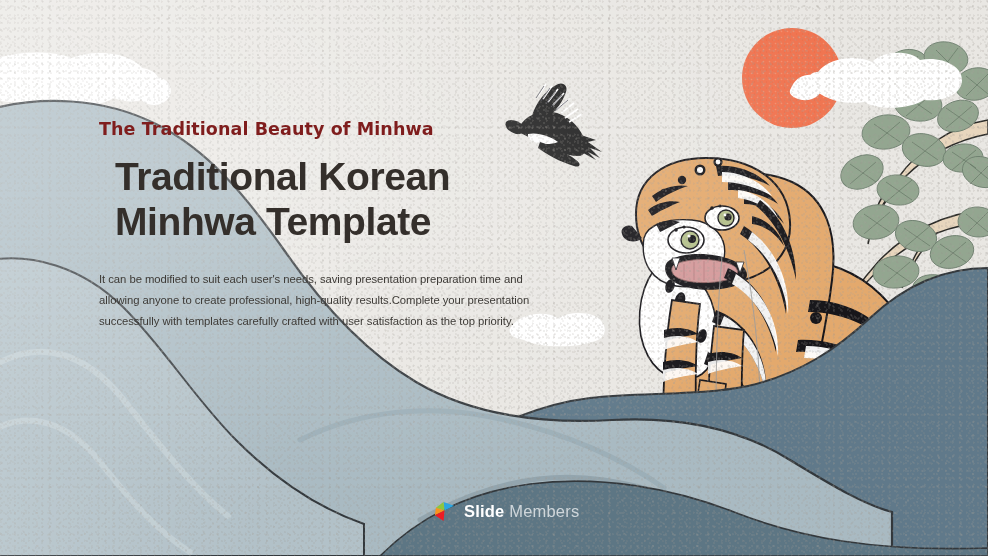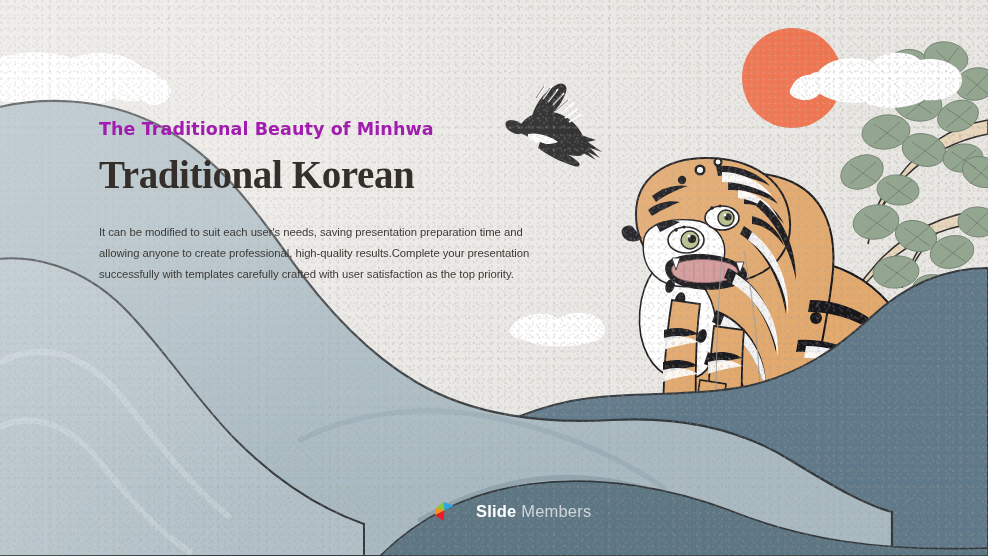--- a/index.html
+++ b/index.html
@@ -34,37 +34,37 @@
     mix-blend-mode:screen;opacity:.7;
   }
 
   .layer{position:absolute;inset:0;}
   svg.art{position:absolute;left:0;top:0;width:988px;height:556px;}
 
   
   .textblock{position:absolute;left:99px;top:120px;width:470px;z-index:20;}
   .eyebrow{
     font-size:17.5px;font-weight:bold;letter-spacing:.1px;
-    color:#a21caf;margin:0 0 14px 0;line-height:1.1;
+    color:#7f1d1d;margin:0 0 14px 0;line-height:1.1;
     font-family:"DejaVu Sans", sans-serif;
   }
   .headline{
     font-size:39px;font-weight:bold;line-height:1.15;
-    color:#342f2b;margin:0;letter-spacing:-.4px;
-    font-family:Liberation Serif, serif;
+    color:#342f2b;margin:16px;letter-spacing:-.4px;
+    font-family:Liberation Sans, sans-serif;
   }
   .body{
     margin:24px 0 0 0;font-size:11.3px;line-height:1.85;
     color:#3d3a36;width:452px;letter-spacing:-.05px;
   }
 
   
   .brand{
     position:absolute;left:433px;top:500px;z-index:30;
-    display:flex;align-items:center;gap:20px;
+    display:flex;align-items:center;gap:8px;
   }
   .brand-mark{width:23px;height:23px;display:block;}
   .brand-text{font-size:16.5px;letter-spacing:.2px;line-height:1;}
   .brand-text .b1{color:#ffffff;font-weight:bold;}
   .brand-text .b2{color:#cfd6da;font-weight:normal;}
 </style>
 </head>
 <body>
 
 <div class="slide">
@@ -427,20 +427,21 @@
     </svg>
   </div>
 
   <div class="grain"></div>
   <div class="grain2"></div>
 
   <div class="textblock">
     <p class="eyebrow">The Traditional Beauty of Minhwa</p>
     <h1 class="headline">
       <span>Traditional Korean</span><br>
+      <span>Minhwa Template</span>
     </h1>
     <p class="body">It can be modified to suit each user's needs, saving presentation preparation time and allowing anyone to create professional, high-quality results.Complete your presentation successfully with templates carefully crafted with user satisfaction as the top priority.</p>
   </div>
 
   <div class="brand">
     <svg class="brand-mark" viewBox="0 0 24 24">
       <polygon points="11,2 22,6 12,11" fill="#2ba6e0"></polygon>
       <polygon points="11,2 12,11 3,8" fill="#8cc63f"></polygon>
       <polygon points="3,8 12,11 2,16" fill="#f7941e"></polygon>
       <polygon points="2,16 12,11 11,22" fill="#ed1c24"></polygon>

